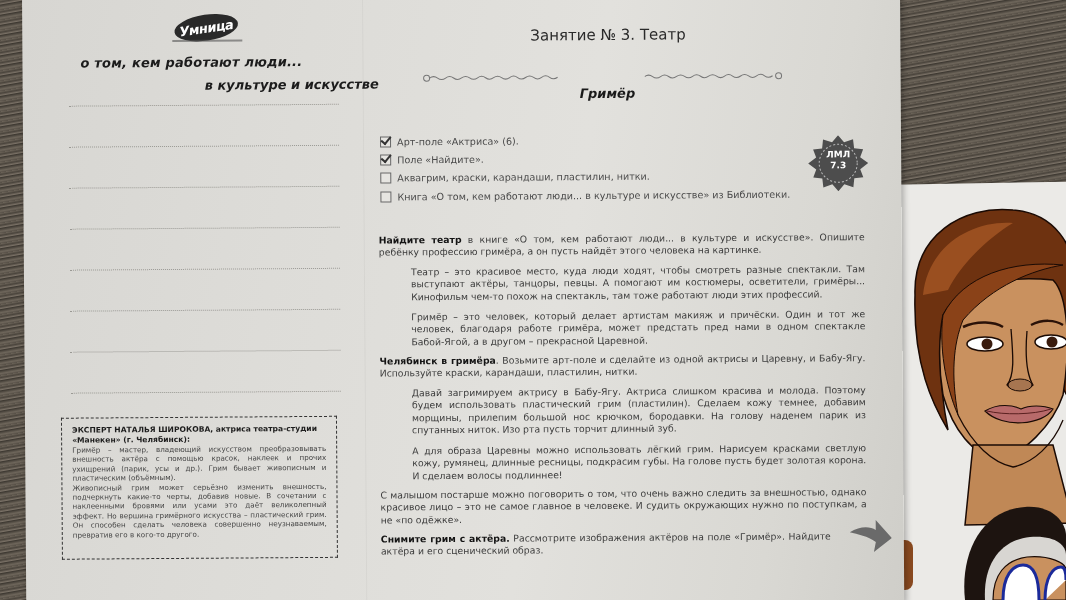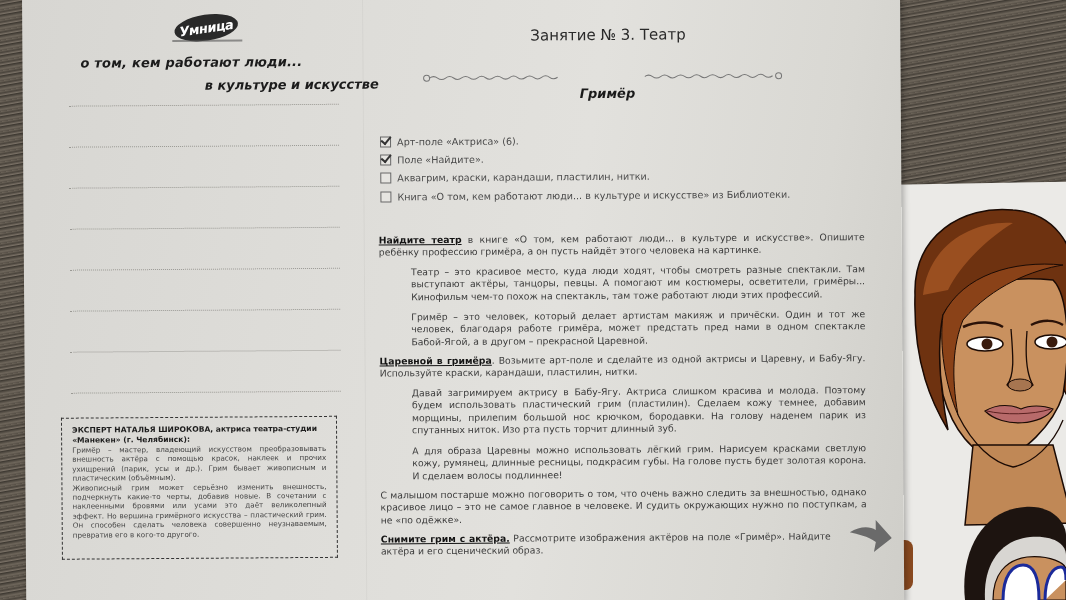--- a/index.html
+++ b/index.html
@@ -98,21 +98,21 @@
   .badge-text {
     position:absolute; left:0; top:14px; width:62px; text-align:center;
     color:#fff; font-size:9px; font-weight:bold; line-height:11px;
   }
 
   .body-text {
     position:absolute; left:355px; width:486px; font-size:9.3px; line-height:12.4px;
     color:#3c3c3c; text-align:justify;
   }
   .body-text.indent { left:387px; width:454px; }
-  .body-text b { color:#141414;text-decoration:underline; }
+  .body-text b { color:#141414; }
   .arrow {
     position:absolute; left:822px; top:530px;
   }
 
   
   .face { position:absolute; left:903px; top:205px; }
   .face2 { position:absolute; left:955px; top:505px; }
 </style>
 </head>
 <body>
@@ -209,29 +209,39 @@
     <div class="mat-item">
       <span class="checkbox"></span>
       <span>Аквагрим, краски, карандаши, пластилин, нитки.</span>
     </div>
     <div class="mat-item">
       <span class="checkbox"></span>
       <span>Книга «О том, кем работают люди... в культуре и искусстве» из Библиотеки.</span>
     </div>
   </div>
 
+  <div class="badge">
+    <svg width="62" height="56" viewBox="0 0 62 56">
+      <polygon points="31,0 37,7 46,4 47,13 56,14 53,22 61,28 53,34 56,42 47,43 46,52 37,49 31,56 25,49 16,52 15,43 6,42 9,34 1,28 9,22 6,14 15,13 16,4 25,7" fill="#4d4d4d"></polygon>
+      <circle cx="31" cy="28" r="19" fill="none" stroke="#bbb" stroke-width="1" stroke-dasharray="2 2"></circle>
+    </svg>
+    <div class="badge-text">
+      <div>ЛМЛ</div>
+      <div>7.3</div>
+    </div>
+  </div>
 
   <div class="body-text" style="top:243px;">
     <b>Найдите театр</b><span> в книге «О том, кем работают люди... в культуре и искусстве». Опишите ребёнку профессию гримёра, а он пусть найдёт этого человека на картинке.</span>
   </div>
   <div class="body-text indent" style="top:275px;">Театр – это красивое место, куда люди ходят, чтобы смотреть разные спектакли. Там выступают актёры, танцоры, певцы. А помогают им костюмеры, осветители, гримёры... Кинофильм чем-то похож на спектакль, там тоже работают люди этих профессий.</div>
   <div class="body-text indent" style="top:320px;">Гримёр – это человек, который делает артистам макияж и причёски. Один и тот же человек, благодаря работе гримёра, может предстать пред нами в одном спектакле Бабой-Ягой, а в другом – прекрасной Царевной.</div>
 
   <div class="body-text" style="top:364px;">
-    <b>Царевной в гримёра</b><span>. Возьмите арт-поле и сделайте из одной актрисы и Царевну, и Бабу-Ягу. Используйте краски, карандаши, пластилин, нитки.</span>
+    <b>Челябинск в гримёра</b><span>. Возьмите арт-поле и сделайте из одной актрисы и Царевну, и Бабу-Ягу. Используйте краски, карандаши, пластилин, нитки.</span>
   </div>
   <div class="body-text indent" style="top:396px;">Давай загримируем актрису в Бабу-Ягу. Актриса слишком красива и молода. Поэтому будем использовать пластический грим (пластилин). Сделаем кожу темнее, добавим морщины, прилепим большой нос крючком, бородавки. На голову наденем парик из спутанных ниток. Изо рта пусть торчит длинный зуб.</div>
   <div class="body-text indent" style="top:454px;">А для образа Царевны можно использовать лёгкий грим. Нарисуем красками светлую кожу, румянец, длинные ресницы, подкрасим губы. На голове пусть будет золотая корона. И сделаем волосы подлиннее!</div>
 
   <div class="body-text" style="top:498px;">С малышом постарше можно поговорить о том, что очень важно следить за внешностью, однако красивое лицо – это не самое главное в человеке. И судить окружающих нужно по поступкам, а не «по одёжке».</div>
 
   <div class="body-text" style="top:542px; width:450px;">
     <b>Снимите грим с актёра.</b><span> Рассмотрите изображения актёров на поле «Гримёр». Найдите актёра и его сценический образ.</span>
   </div>
 

